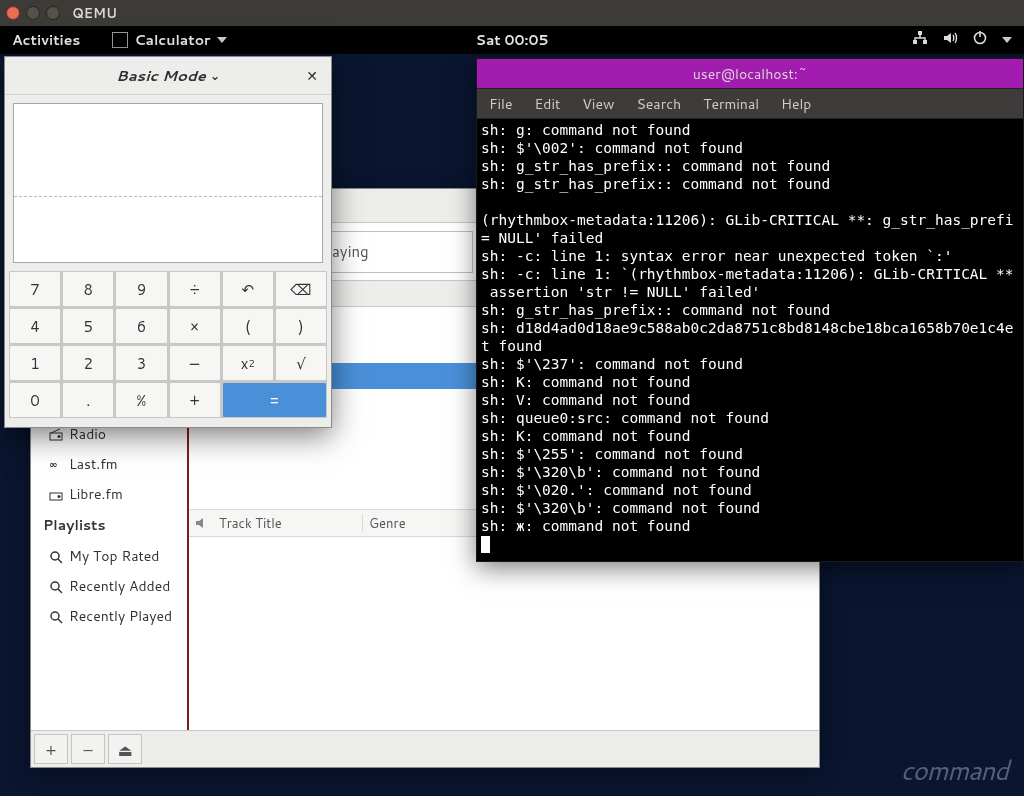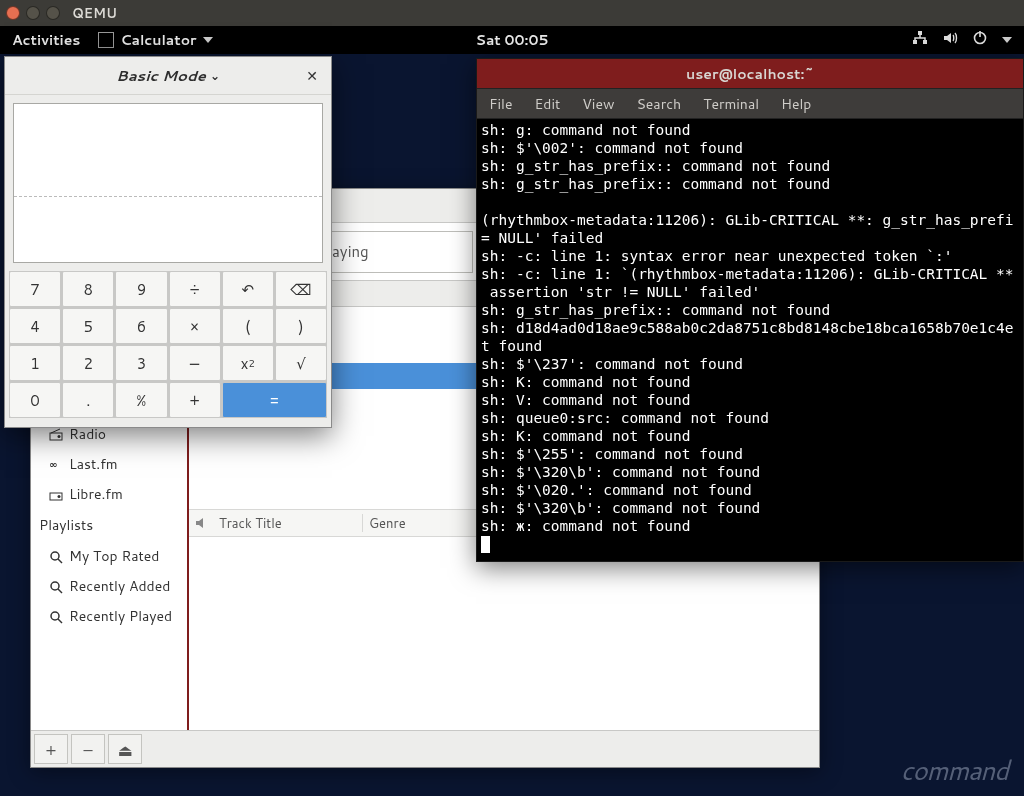--- a/index.html
+++ b/index.html
@@ -30,21 +30,21 @@
 .win-min   { background: #555249; }
 .win-max   { background: #555249; }
 .qemu-bar .title { margin-left: 6px; }
 
 
 .topbar {
   position: absolute; top: 26px; left: 0; right: 0; height: 28px;
   background: #000; color: #e8e8e8; display: flex; align-items: center;
   font-size: 14px; font-weight: bold;
 }
-.topbar .left { display:flex; align-items:center; gap: 18px; padding-left: 12px;}
+.topbar .left { display:flex; align-items:center; gap: 32px; padding-left: 12px;}
 .topbar .center { position:absolute; left:50%; transform:translateX(-50%);}
 .topbar .right { margin-left:auto; display:flex; gap:14px; padding-right:12px; align-items:center;}
 .app-menu { display:flex; align-items:center; gap:6px;}
 .app-menu .appicon { width:16px; height:16px; border:1px solid #999; display:inline-block;}
 .tri-down { display:inline-block; border-left:5px solid transparent; border-right:5px solid transparent; border-top:6px solid #ccc; vertical-align:middle;}
 .tray-icon svg { width:16px; height:16px; fill:#ddd; }
 
 
 .fedora {
   position:absolute; right: 16px; bottom: 8px; color:#8892a8;
@@ -63,21 +63,21 @@
 .rb-toolbar .paused { margin-left:auto; margin-right:20px; font-style:italic; font-weight:bold; color:#9a9a96;}
 .rb-nowplaying { height:58px; border-bottom:1px solid #c8c8c6; display:flex; align-items:center;}
 .rb-np-box { margin-left:152px; width:290px; height:42px; border:1px solid #bdbdb9; background:#fff;
   display:flex; align-items:center; justify-content:center; color:#555; font-size:15px;}
 .rb-tabs { height:26px; background:#ededeb; border-bottom:1px solid #c8c8c6; display:flex; align-items:center;
   gap:4px; padding-left:150px; font-size:13px;}
 .rb-tab { padding:3px 14px; border:1px solid transparent; color:#666; border-radius:3px;}
 .rb-tab.active { background:#fff; border-color:#bdbdb9; color:#333;}
 .rb-body { flex:1; display:flex; min-height:0;}
 .rb-sidebar { width:158px; background:#fff; border-right:2px solid #7f1d1d; font-size:14px; position:relative;}
-.rb-side-section { font-weight:normal; padding:6px 8px; color:#333;}
+.rb-side-section { font-weight:bold; padding:6px 0; color:#333;margin-left:12px;}
 .rb-side-item { padding:5px 8px 5px 18px; display:flex; align-items:center; gap:6px; color:#333;}
 .rb-side-item .ic { width:14px; height:14px; display:inline-block;}
 .rb-main { flex:1; display:flex; flex-direction:column;}
 .rb-highlight-row { height:26px; background:#4a90d9;}
 .rb-grid-head { height:28px; border-top:1px solid #d8d8d6; border-bottom:1px solid #d8d8d6;
   display:flex; align-items:center; font-size:13px; color:#555; background:#f6f6f4;}
 .rb-grid-head .col1 { width:24px; display:flex; justify-content:center;}
 .rb-grid-head .col2 { width:150px; padding-left:6px; border-right:1px solid #d8d8d6;}
 .rb-grid-head .col3 { flex:1; padding-left:6px;}
 .rb-grid-body { flex:1;}
@@ -87,22 +87,22 @@
   display:flex; align-items:center; justify-content:center; color:#555; font-size:16px;}
 .rb-status { height:24px; background:#ededeb; padding:3px 8px; font-size:13px; color:#666;}
 
 
 .terminal {
   position:absolute; left:476px; top:58px; width:548px; height:504px;
   background:#302e2e; color:#ddd; border:1px solid #1a1a1a;
   box-shadow:0 6px 24px rgba(0,0,0,.5);
   display:flex; flex-direction:column;
 }
-.term-title { height:30px; background:#7f1d1d; color:#d8d6d2; display:flex; align-items:center; justify-content:center;
-  font-size:14px; border-bottom:1px solid #222; font-weight:bold;}
+.term-title { height:30px; background:#a21caf; color:#d8d6d2; display:flex; align-items:center; justify-content:center;
+  font-size:14px; border-bottom:1px solid #222; font-weight:normal;}
 .term-menu { height:30px; background:#3e3c3a; display:flex; align-items:center; gap:22px; padding:0 12px;
   font-size:14px; color:#cfcdc9; border-bottom:1px solid #222;}
 .term-menu span { cursor:default;}
 .term-body { flex:1; background:#000; color:#fff;
   font-family: "DejaVu Sans Mono","Liberation Mono",monospace; font-size:14.5px; line-height:18px;
   padding:2px 4px; white-space:pre; overflow:hidden; position:relative;}
 .term-cursor { display:inline-block; width:9px; height:17px; background:#fff; vertical-align:bottom;}
 
 
 .calc {

